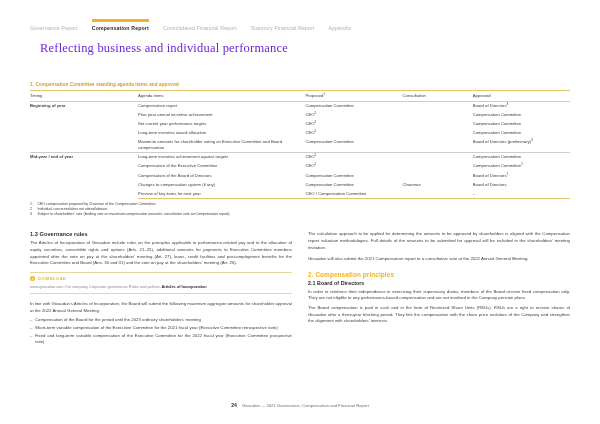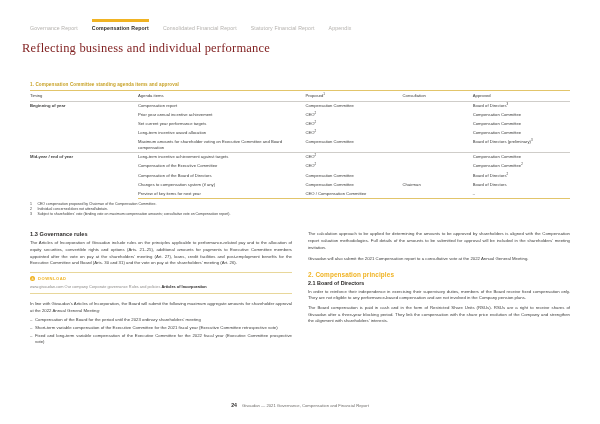--- a/index.html
+++ b/index.html
@@ -26,24 +26,24 @@
   }
   .navitem.active { color: #2c2a29; font-weight: bold; }
   .navitem.active::before {
     content: ""; position: absolute;
     left: 0; right: 0; top: -7px; height: 3px;
     background: #f0b323;
   }
 
   
   .page-title {
-    padding: 7px 30px 0 22px;
+    padding: 7px 30px 0 40px;
     font-family: "Liberation Serif", serif;
     font-size: 12.5px; font-weight: normal;
-    color: #7f1d1d; letter-spacing: .2px;
+    color: #6d28d9; letter-spacing: .2px;
   }
 
   
   .table-wrap { padding: 26px 30px 0 30px; }
   .table-caption {
     font-size: 4.6px; color: #c8a227; font-weight: bold;
     letter-spacing: .1px; margin-bottom: 3px;
   }
   table.agenda { width: 100%; border-collapse: collapse; }
   table.agenda th {

